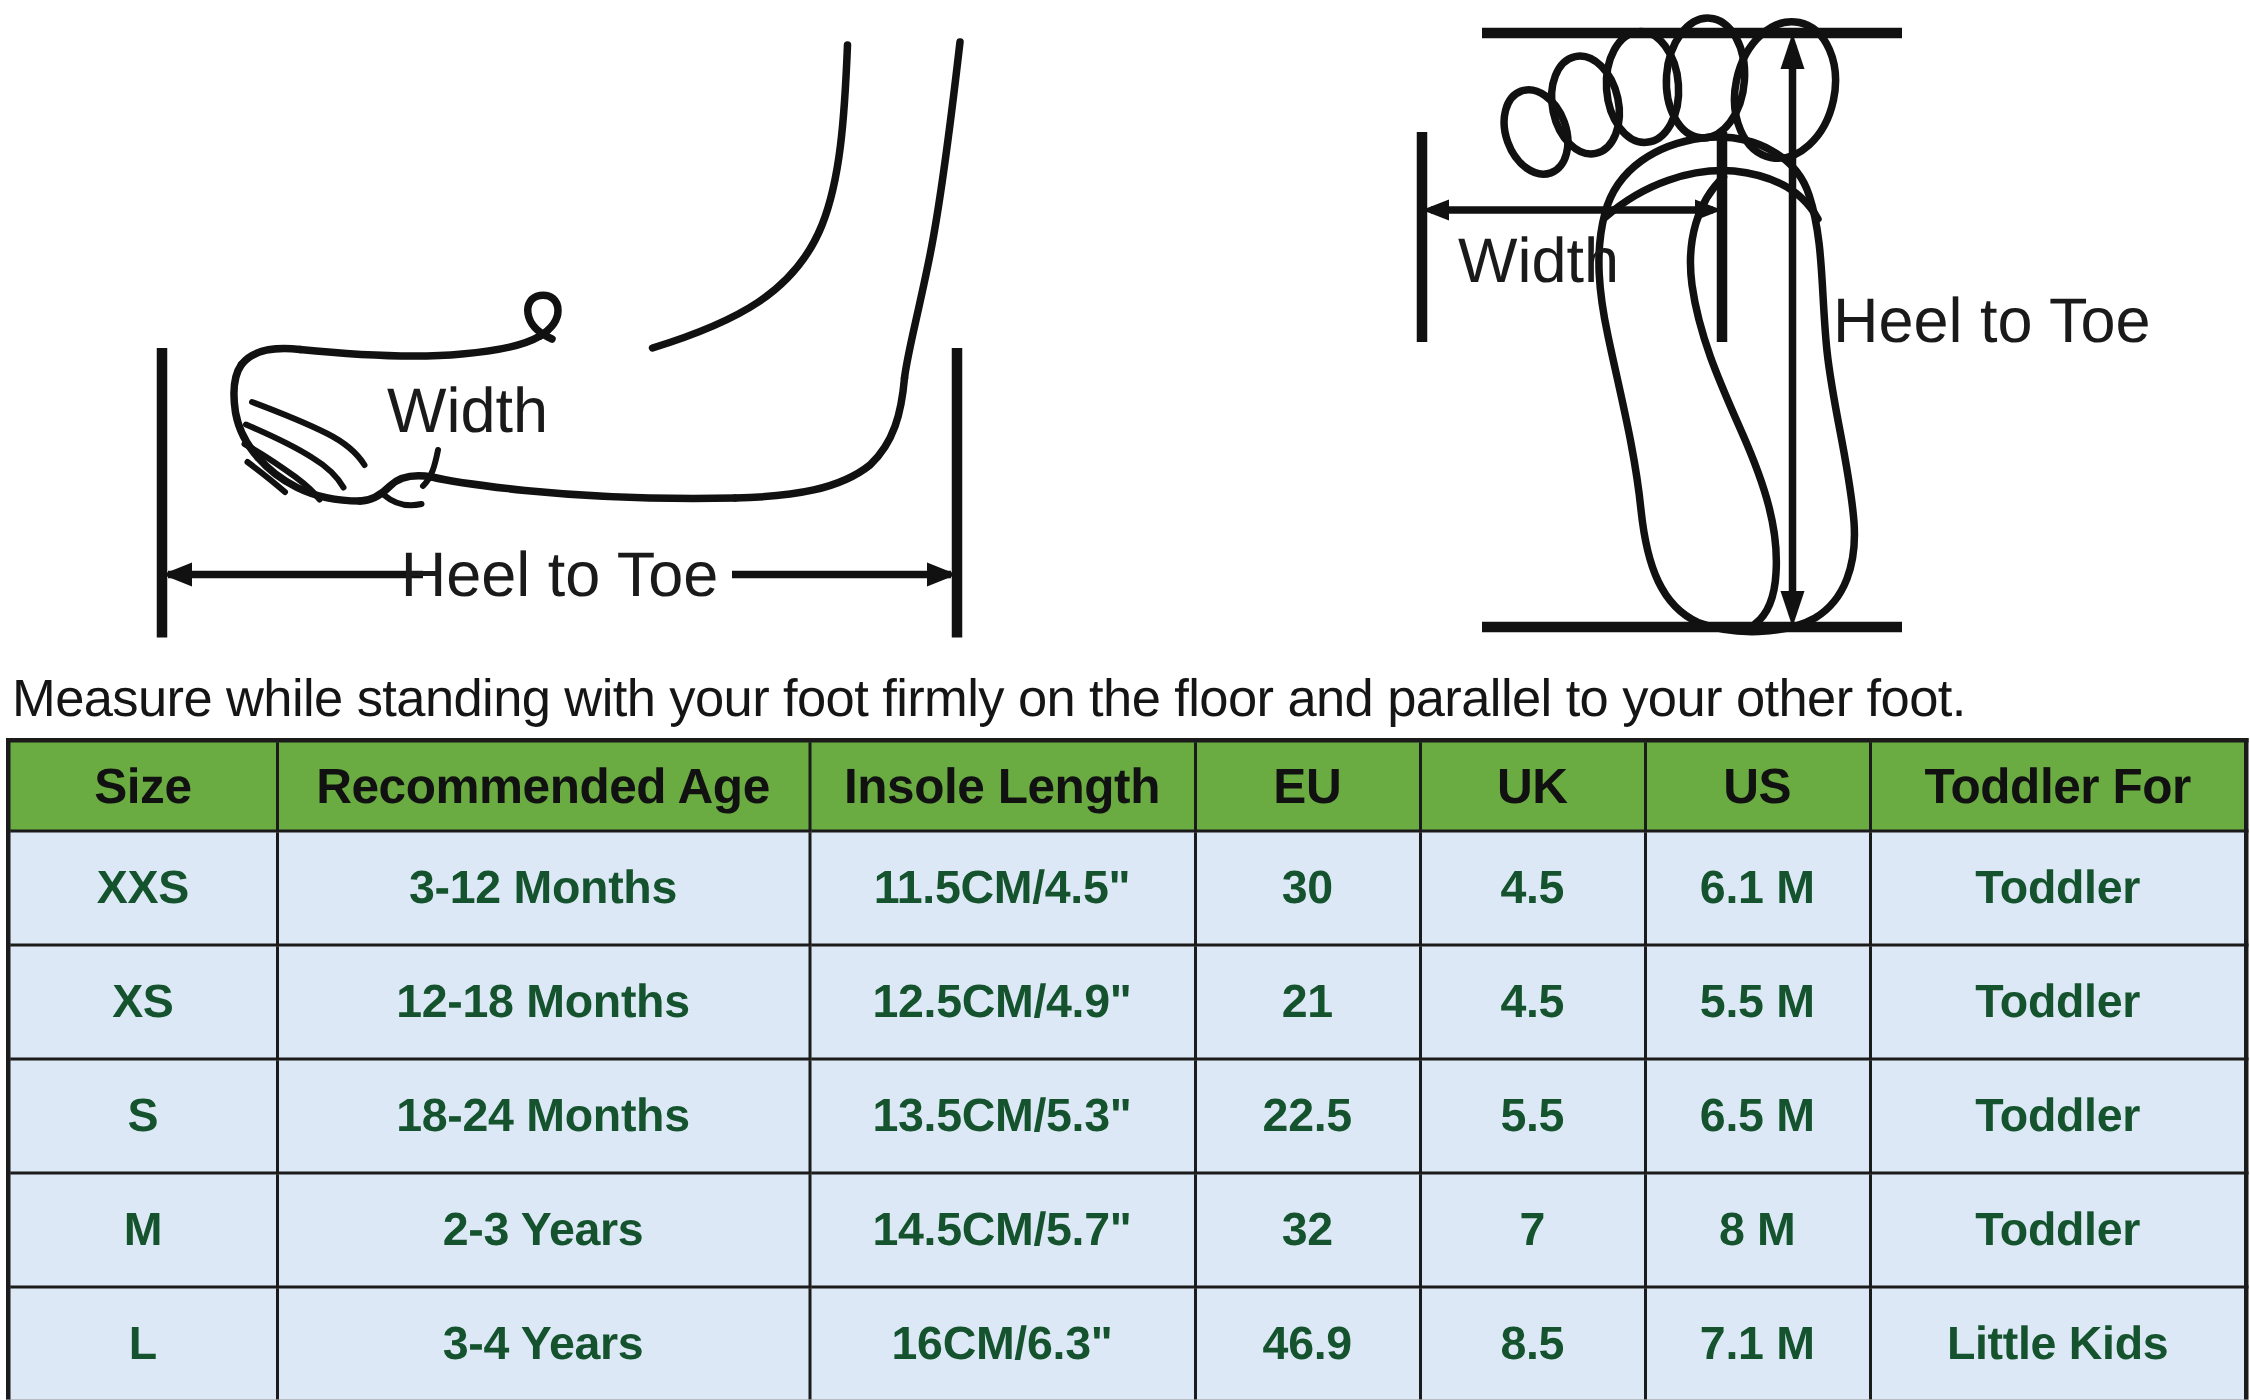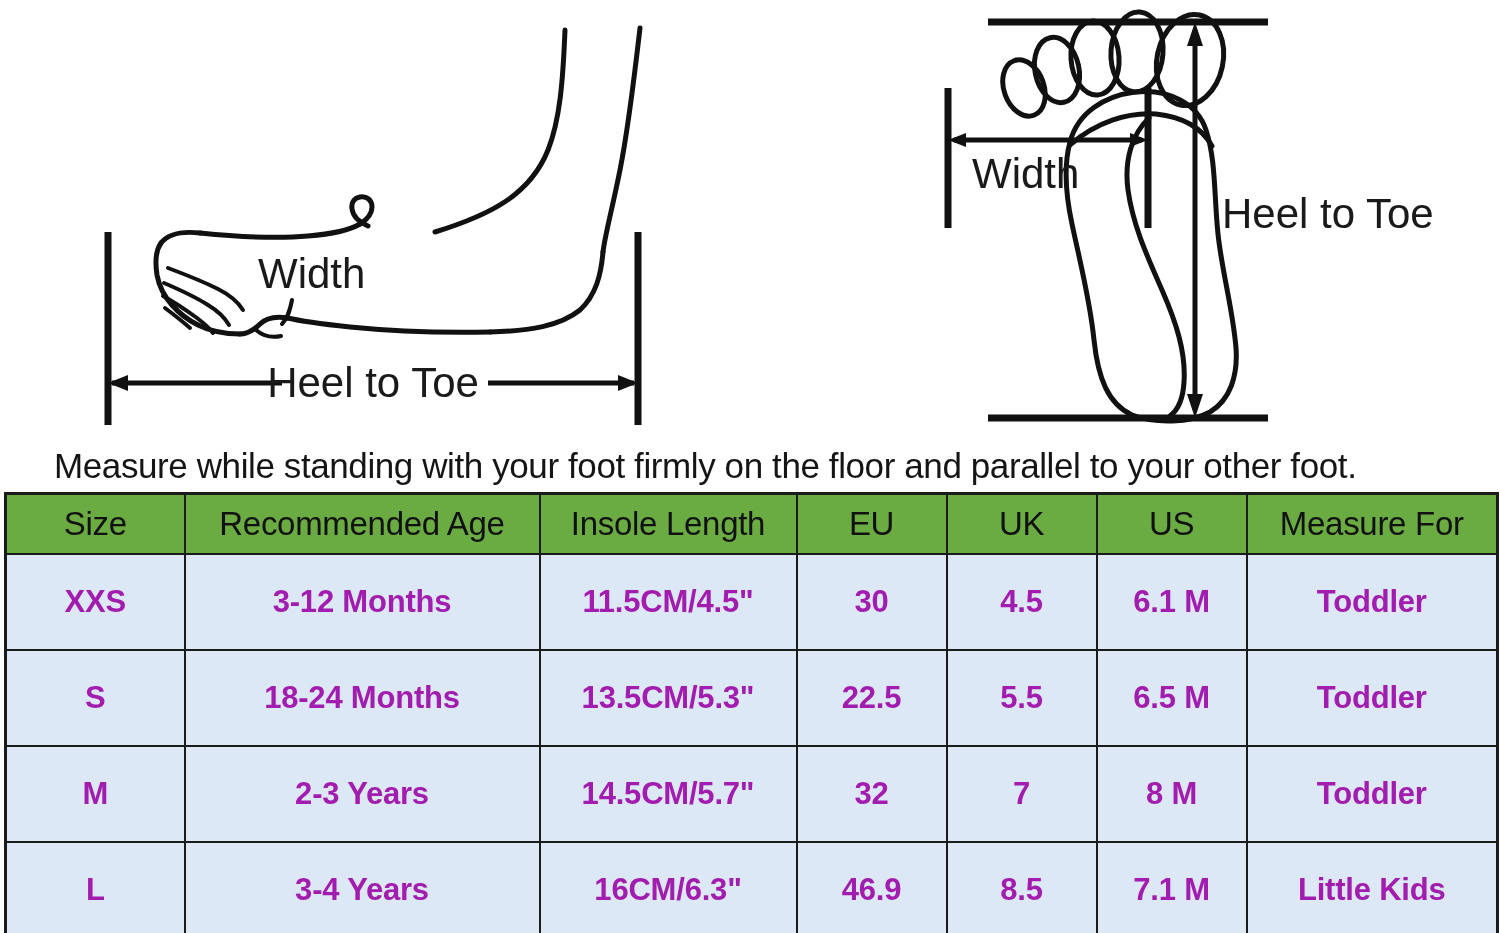--- a/index.html
+++ b/index.html
@@ -47,21 +47,20 @@
     height: 52px;
     display: flex;
     align-items: center;
     justify-content: flex-start;
     padding-left: 8px;
     box-sizing: border-box;
     font-size: 35px;
     letter-spacing: -0.4px;
     color: #151515;
     white-space: nowrap;
-    margin-left: 46px;
   }
 
   
   #size-table-wrap {
     position: absolute;
     left: 4px;
     top: 492px;
     width: 1492px;
   }
   table.size-table {
@@ -75,37 +74,37 @@
   table.size-table col.c-insole   { width: 257px; }
   table.size-table col.c-eu       { width: 150px; }
   table.size-table col.c-uk       { width: 150px; }
   table.size-table col.c-us       { width: 150px; }
   table.size-table col.c-suit     { width: 251px; }
 
   table.size-table th {
     background: #6aab42;
     color: #111111;
     font-size: 33px;
-    font-weight: normal;
+    font-weight: bold;
     height: 58px;
     text-align: center;
     border: 2px solid #1b1b1b;
     padding: 0 4px;
     white-space: nowrap;
     letter-spacing: -0.3px;
   }
   table.size-table td {
     background: #dce8f5;
-    color: #a21caf;
+    color: #14532d;
     font-size: 31px;
     font-weight: bold;
     height: 74px;
     text-align: center;
     border: 2px solid #1b1b1b;
-    padding: 10px 4px;
+    padding: 0 4px;
     white-space: nowrap;
     letter-spacing: -0.2px;
   }
 </style>
 </head>
 <body>
 
 <div id="diagrams">
 
   <svg id="side-foot-diagram" class="diagram-svg" width="620" height="440" viewBox="0 0 620 440">
@@ -221,31 +220,40 @@
         <col class="c-suit">
     </colgroup>
     <thead>
       <tr>
         <th>Size</th>
         <th>Recommended Age</th>
         <th>Insole Length</th>
         <th>EU</th>
         <th>UK</th>
         <th>US</th>
-        <th>Measure For</th>
+        <th>Toddler For</th>
       </tr>
     </thead>
     <tbody>
       <tr>
         <td>XXS</td>
         <td>3-12 Months</td>
         <td>11.5CM/4.5"</td>
         <td>30</td>
         <td>4.5</td>
         <td>6.1 M</td>
+        <td>Toddler</td>
+      </tr>
+      <tr>
+        <td>XS</td>
+        <td>12-18 Months</td>
+        <td>12.5CM/4.9"</td>
+        <td>21</td>
+        <td>4.5</td>
+        <td>5.5 M</td>
         <td>Toddler</td>
       </tr>
       <tr>
         <td>S</td>
         <td>18-24 Months</td>
         <td>13.5CM/5.3"</td>
         <td>22.5</td>
         <td>5.5</td>
         <td>6.5 M</td>
         <td>Toddler</td>

